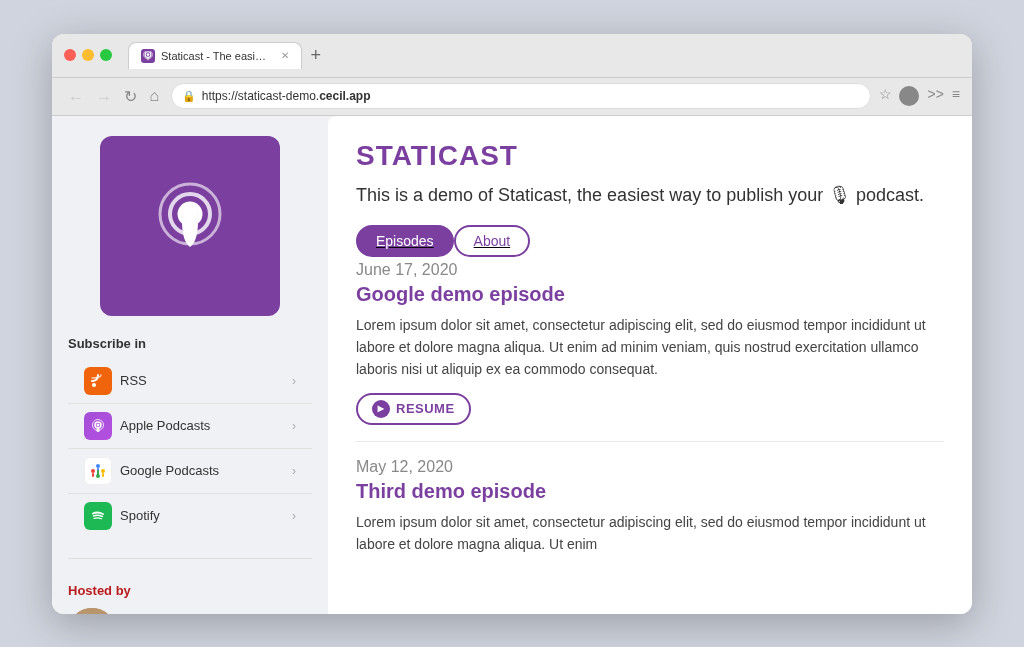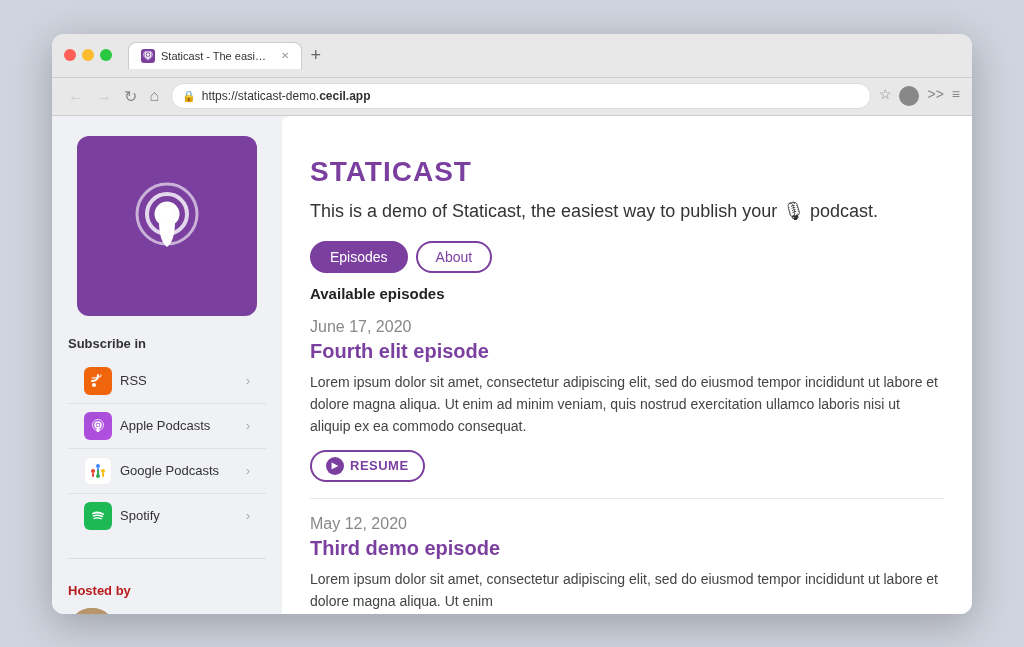--- a/index.html
+++ b/index.html
@@ -175,21 +175,21 @@
     
     .content-area {
       display: flex;
       flex: 1;
       overflow: hidden;
       background: #f0f1f5;
     }
 
     
     .sidebar {
-      width: 230px;
+      width: 276px;
       flex-shrink: 0;
       padding: 20px 16px;
       display: flex;
       flex-direction: column;
       gap: 0;
       overflow-y: auto;
     }
 
     .podcast-cover {
       width: 180px;
@@ -286,21 +286,21 @@
     .host-avatar svg {
       width: 48px;
       height: 48px;
     }
 
     
     .main-content {
       flex: 1;
       background: #fff;
       overflow-y: auto;
-      padding: 40px 28px;
+      padding: 24px 28px;
       border-radius: 8px 0 0 0;
     }
 
     .podcast-title {
       font-size: 28px;
       font-weight: 800;
       color: #7b3fa0;
       letter-spacing: 1px;
       margin-bottom: 10px;
       text-transform: uppercase;
@@ -308,22 +308,22 @@
 
     .podcast-description {
       font-size: 18px;
       color: #333;
       line-height: 1.5;
       margin-bottom: 16px;
     }
 
     .tab-buttons {
       display: flex;
-      gap: 8px;
-      margin-bottom: 12px;
+      margin-bottom: 4px;
+      text-decoration: underline;
     }
 
     .tab-btn {
       padding: 6px 18px;
       border-radius: 20px;
       font-size: 14px;
       font-weight: 500;
       cursor: pointer;
       border: 2px solid #7b3fa0;
     }
@@ -565,25 +565,24 @@
 
     <div class="main-content">
       <h1 class="podcast-title">STATICAST</h1>
       <p class="podcast-description">This is a demo of Staticast, the easiest way to publish your 🎙 podcast.</p>
 
       <div class="tab-buttons">
         <button class="tab-btn active">Episodes</button>
         <button class="tab-btn inactive">About</button>
       </div>
 
-      <div class="available-title">Available episodes</div>
 
       <div>
         <div class="episode-date">June 17, 2020</div>
-        <div class="episode-title">Fourth elit episode</div>
+        <div class="episode-title">Google demo episode</div>
         <p class="episode-description">Lorem ipsum dolor sit amet, consectetur adipiscing elit, sed do eiusmod tempor incididunt ut labore et dolore magna aliqua. Ut enim ad minim veniam, quis nostrud exercitation ullamco laboris nisi ut aliquip ex ea commodo consequat.</p>
         <button class="resume-btn">
           <span class="resume-play">▶</span>
           <span>RESUME</span>
         </button>
       </div>
 
       <hr class="episode-divider">
 
       <div>

